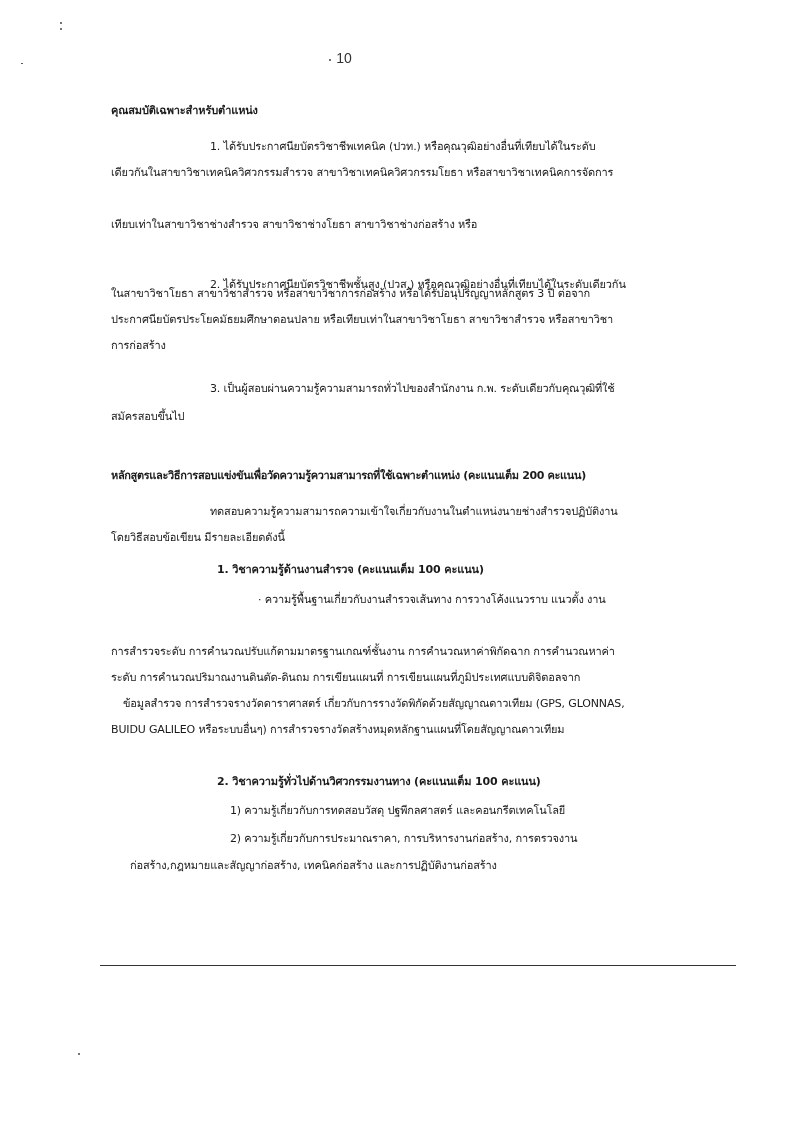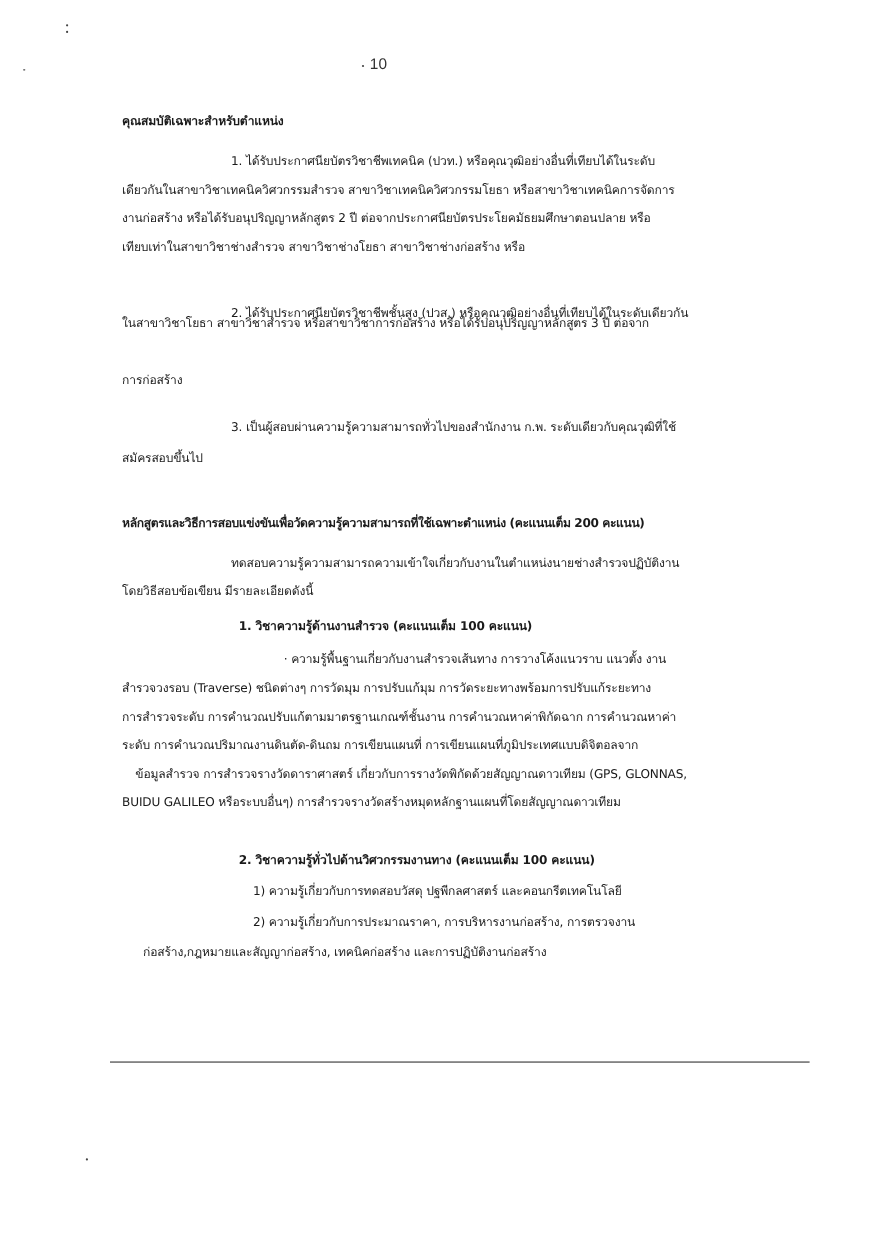--- a/index.html
+++ b/index.html
@@ -24,38 +24,37 @@
   <span class="speck" style="left:21px;top:63px;width:2px;height:1px;"></span>
   <span class="speck" style="left:329px;top:59px;width:2px;height:2px;"></span>
   <span class="speck" style="left:78px;top:1053px;"></span>
 
   <div class="pageno">10</div>
 
   <div class="ln b" style="left:111px;top:102px;">คุณสมบัติเฉพาะสำหรับตำแหน่ง</div>
 
   <div class="ln" style="left:210px;top:138px;">1.  ได้รับประกาศนียบัตรวิชาชีพเทคนิค (ปวท.) หรือคุณวุฒิอย่างอื่นที่เทียบได้ในระดับ</div>
   <div class="ln" style="left:111px;top:164px;">เดียวกันในสาขาวิชาเทคนิควิศวกรรมสำรวจ สาขาวิชาเทคนิควิศวกรรมโยธา หรือสาขาวิชาเทคนิคการจัดการ</div>
-  <div class="ln" style="left:111px;top:190px;">งานก่อสร้าง หรือได้รับอนุปริญญาหลักสูตร 2 ปี ต่อจากประกาศนียบัตรประโยคมัธยมศึกษาตอนปลาย หรือ</div>
   <div class="ln" style="left:111px;top:216px;">เทียบเท่าในสาขาวิชาช่างสำรวจ สาขาวิชาช่างโยธา สาขาวิชาช่างก่อสร้าง หรือ</div>
 
   <div class="ln" style="left:210px;top:276px;">2. ได้รับประกาศนียบัตรวิชาชีพชั้นสูง (ปวส.) หรือคุณวุฒิอย่างอื่นที่เทียบได้ในระดับเดียวกัน</div>
   <div class="ln" style="left:111px;top:285px;">ในสาขาวิชาโยธา สาขาวิชาสำรวจ หรือสาขาวิชาการก่อสร้าง หรือได้รับอนุปริญญาหลักสูตร 3 ปี ต่อจาก</div>
+  <div class="ln" style="left:111px;top:311px;">ประกาศนียบัตรประโยคมัธยมศึกษาตอนปลาย หรือเทียบเท่าในสาขาวิชาโยธา สาขาวิชาสำรวจ หรือสาขาวิชา</div>
   <div class="ln" style="left:111px;top:337px;">การก่อสร้าง</div>
 
   <div class="ln" style="left:210px;top:380px;">3.  เป็นผู้สอบผ่านความรู้ความสามารถทั่วไปของสำนักงาน  ก.พ. ระดับเดียวกับคุณวุฒิที่ใช้</div>
   <div class="ln" style="left:111px;top:408px;">สมัครสอบขึ้นไป</div>
 
   <div class="ln b" style="left:111px;top:467px;letter-spacing:-0.35px;">หลักสูตรและวิธีการสอบแข่งขันเพื่อวัดความรู้ความสามารถที่ใช้เฉพาะตำแหน่ง (คะแนนเต็ม 200 คะแนน)</div>
 
   <div class="ln" style="left:210px;top:503px;">ทดสอบความรู้ความสามารถความเข้าใจเกี่ยวกับงานในตำแหน่งนายช่างสำรวจปฏิบัติงาน</div>
   <div class="ln" style="left:111px;top:529px;">โดยวิธีสอบข้อเขียน  มีรายละเอียดดังนี้</div>
 
   <div class="ln b" style="left:217px;top:561px;">1.  วิชาความรู้ด้านงานสำรวจ (คะแนนเต็ม 100 คะแนน)</div>
   <div class="ln" style="left:258px;top:591px;">· ความรู้พื้นฐานเกี่ยวกับงานสำรวจเส้นทาง การวางโค้งแนวราบ แนวตั้ง งาน</div>
-  <div class="ln" style="left:111px;top:617px;">สำรวจวงรอบ (Traverse) ชนิดต่างๆ การวัดมุม การปรับแก้มุม การวัดระยะทางพร้อมการปรับแก้ระยะทาง</div>
   <div class="ln" style="left:111px;top:643px;">การสำรวจระดับ การคำนวณปรับแก้ตามมาตรฐานเกณฑ์ชั้นงาน การคำนวณหาค่าพิกัดฉาก การคำนวณหาค่า</div>
   <div class="ln" style="left:111px;top:669px;">ระดับ การคำนวณปริมาณงานดินตัด-ดินถม การเขียนแผนที่ การเขียนแผนที่ภูมิประเทศแบบดิจิตอลจาก</div>
   <div class="ln" style="left:111px;top:695px;margin-left:12px;">ข้อมูลสำรวจ การสำรวจรางวัดดาราศาสตร์ เกี่ยวกับการรางวัดพิกัดด้วยสัญญาณดาวเทียม (GPS, GLONNAS,</div>
   <div class="ln" style="left:111px;top:721px;">BUIDU GALILEO หรือระบบอื่นๆ) การสำรวจรางวัดสร้างหมุดหลักฐานแผนที่โดยสัญญาณดาวเทียม</div>
 
   <div class="ln b" style="left:217px;top:773px;">2.  วิชาความรู้ทั่วไปด้านวิศวกรรมงานทาง (คะแนนเต็ม 100 คะแนน)</div>
   <div class="ln" style="left:230px;top:802px;">1)  ความรู้เกี่ยวกับการทดสอบวัสดุ ปฐพีกลศาสตร์ และคอนกรีตเทคโนโลยี</div>
   <div class="ln" style="left:230px;top:830px;">2) ความรู้เกี่ยวกับการประมาณราคา, การบริหารงานก่อสร้าง, การตรวจงาน</div>
   <div class="ln" style="left:130px;top:857px;">ก่อสร้าง,กฎหมายและสัญญาก่อสร้าง, เทคนิคก่อสร้าง และการปฏิบัติงานก่อสร้าง</div>
 

